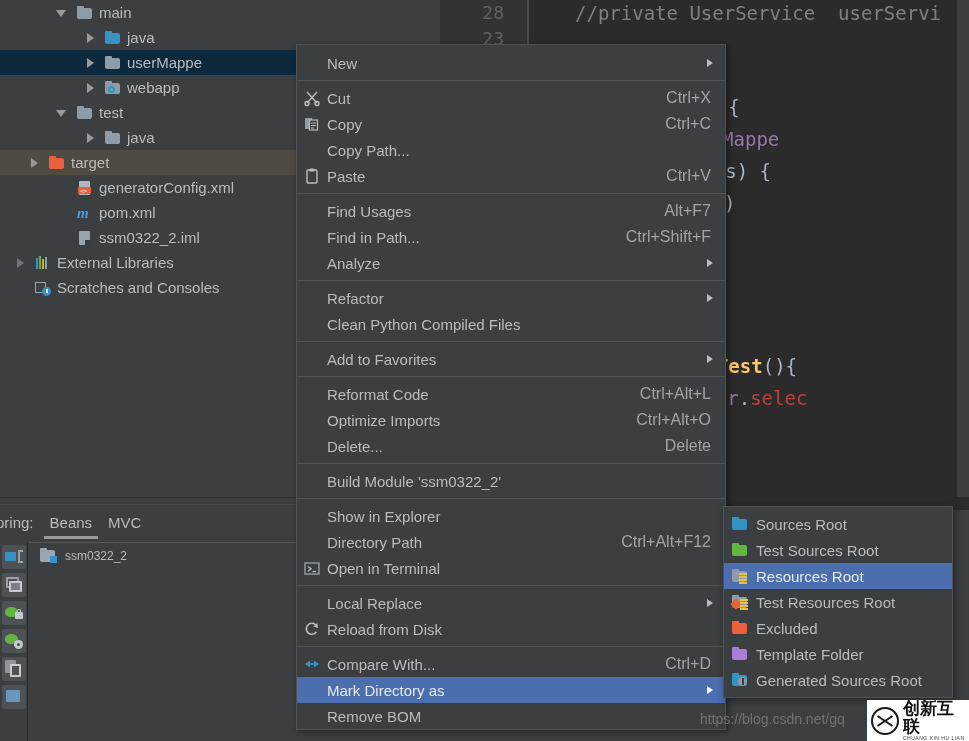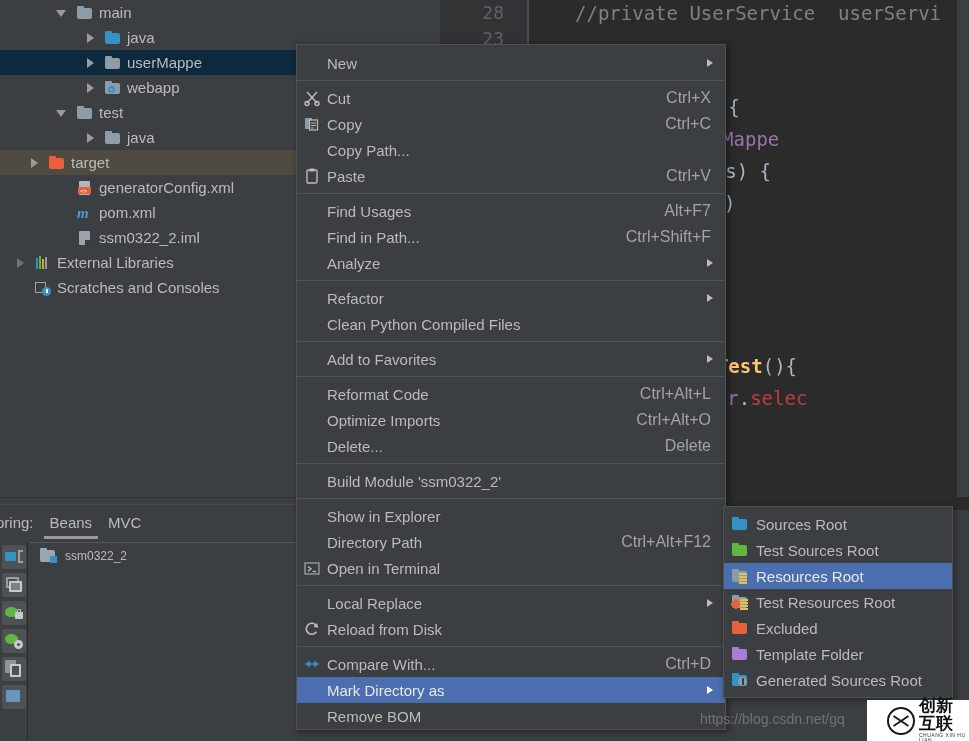--- a/index.html
+++ b/index.html
@@ -140,21 +140,21 @@
   .smi-icon { position: absolute; left: 7px; top: 5px; width: 18px; height: 16px; }
 
   
   .wm-url {
     position: absolute; left: 700px; top: 711px;
     font-size: 14px; color: #6f7376;
     font-family: "Liberation Sans", sans-serif;
   }
   .wm-logo {
     position: absolute; left: 867px; top: 700px; width: 102px; height: 41px;
-    background: #ffffff; display: flex; align-items: center; padding-left: 20px;
+    background: #ffffff; display: flex; align-items: center; padding-left: 4px;
   }
   .wm-mark {
     width: 28px; height: 28px; border-radius: 50%; border: 2px solid #1a1a1a;
     position: relative; flex: 0 0 28px;
   }
   .wm-mark::before, .wm-mark::after {
     content: ""; position: absolute; left: 3px; top: 11px; width: 18px; height: 2px; background: #1a1a1a;
   }
   .wm-mark::before { transform: rotate(34deg); }
   .wm-mark::after { transform: rotate(-34deg); }

